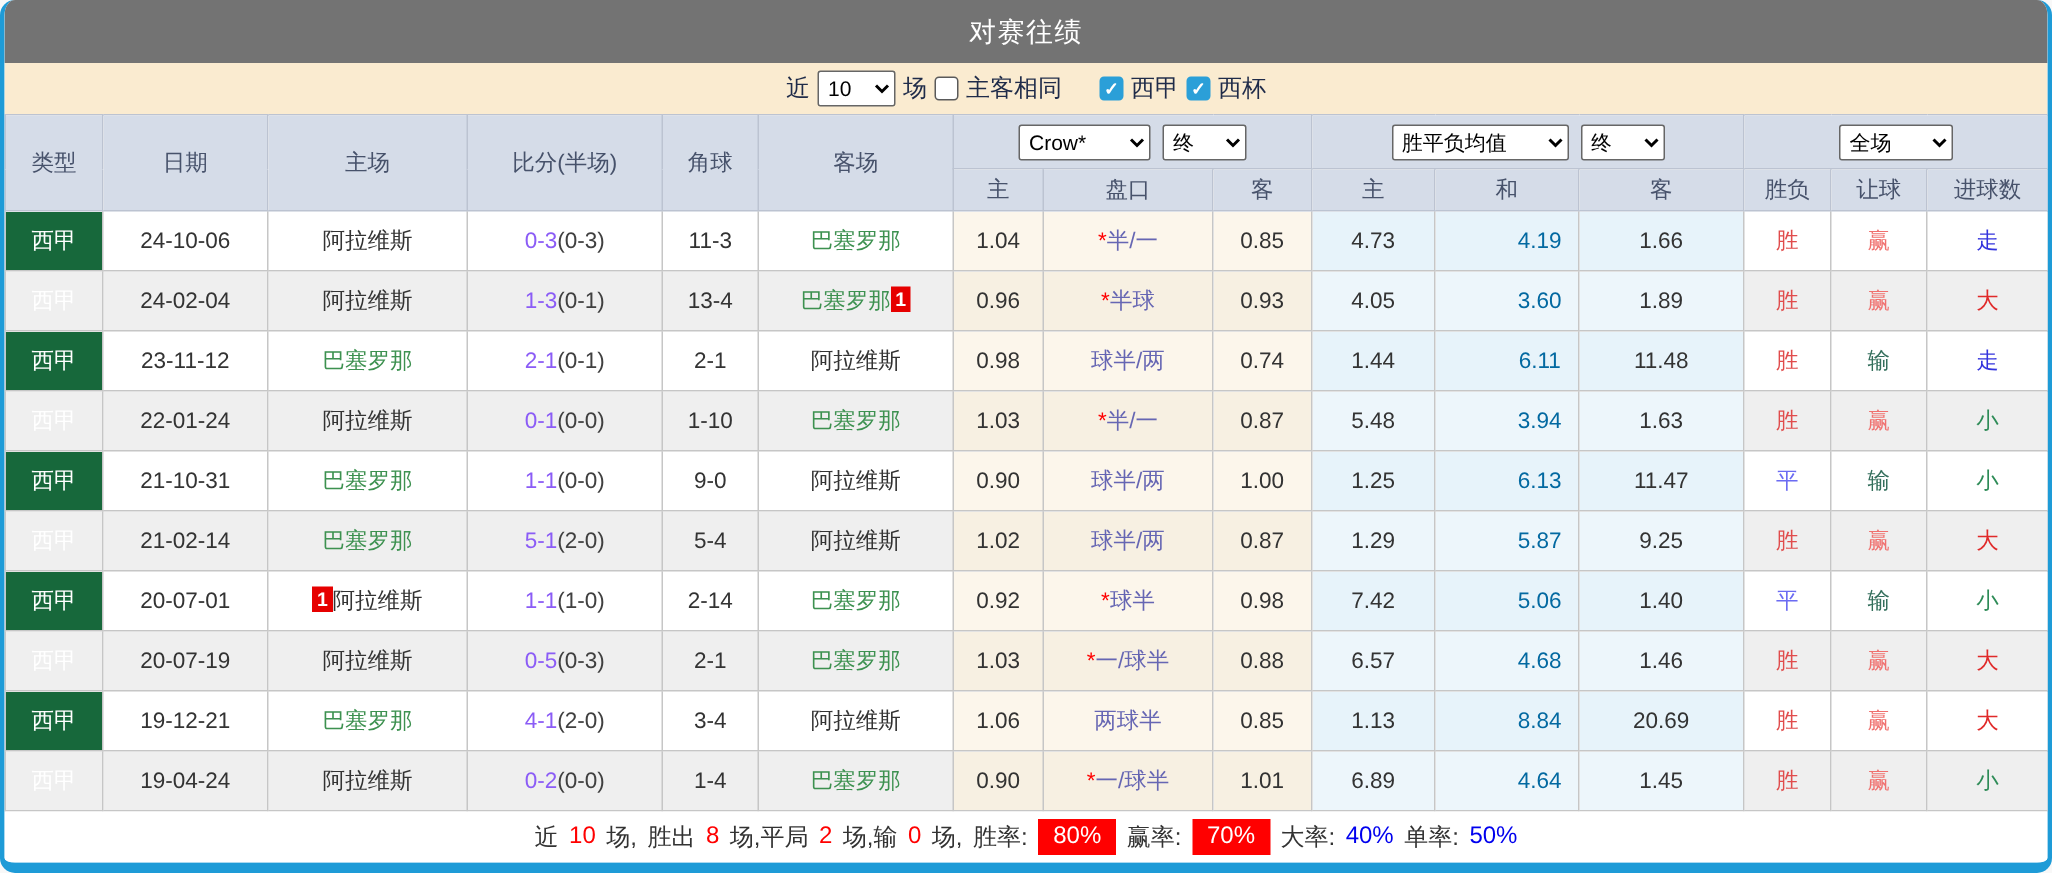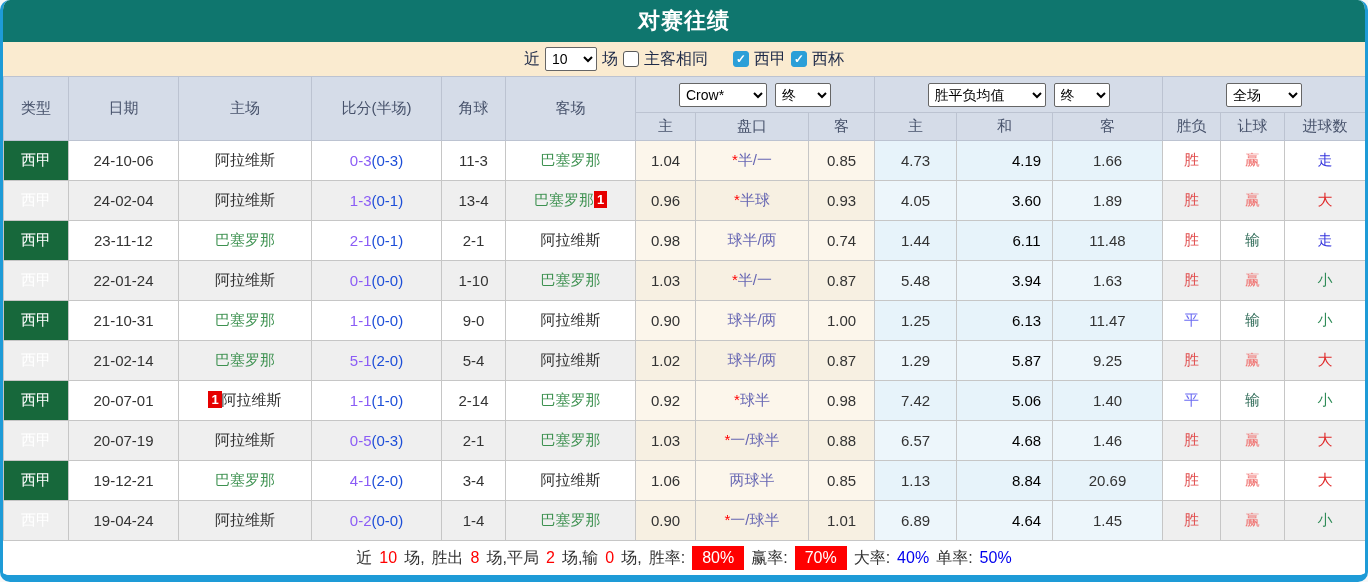--- a/index.html
+++ b/index.html
@@ -13,22 +13,22 @@
     border-left: 3px solid #1E9BD7;
     border-right: 3px solid #1E9BD7;
     border-bottom: 7px solid #1E9BD7;
     border-radius: 10px;
     overflow: hidden;
     background: #fff;
     display: flex; flex-direction: column;
   }
   .titlebar {
     flex: 0 0 42px;
-    background: #0f766e; color: #fff;
-    font-size: 22px; font-weight: bold;
+    background: #737373; color: #fff;
+    font-size: 18px; font-weight: normal;
     display: flex; align-items: center; justify-content: center;
     letter-spacing: 1px;
   }
   .filterbar {
     flex: 0 0 34px;
     background: #FAEBD0; color: #1f2b49;
     font-size: 16px;
     display: flex; align-items: center; justify-content: center;
     gap: 5px;
   }
@@ -59,23 +59,23 @@
   tr.h1 th { height: 36px; }
   tr.h2 th { height: 28px; }
   .selwrap { display: flex; align-items: center; justify-content: center; gap: 8px; }
   tbody td { height: 40px; font-size: 15px; color: #333; background: #fff; }
   tbody tr:nth-child(even) td { background: #efefef; }
   tbody td.league { background: #17683B; color: #fff; }
   tbody td.crow  { background: #FCF6EB; }
   tbody tr:nth-child(even) td.crow { background: #F7F0E2; }
   tbody td.avg   { background: #E7F3FA; }
   tbody tr:nth-child(even) td.avg { background: #EDF6FB; }
-  tbody td.draw  { color: #000000; padding-left: 44px; }
+  tbody td.draw  { color: #0369a1; padding-left: 44px; }
   .ft { color: #8b5cf6; }
-  .ht { color: #1d4ed8; }
+  .ht { color: #404040; }
   .star { color: #FF0000; }
   .hcap-txt { color: #6666B3; }
   .rb {
     background: #E60000; color: #fff;
     font-size: 13px; font-weight: bold;
     display: inline-block; padding: 0 3px; line-height: 17px;
     vertical-align: 1px;
   }
   .rb:empty { display: none; }
   .summary {

